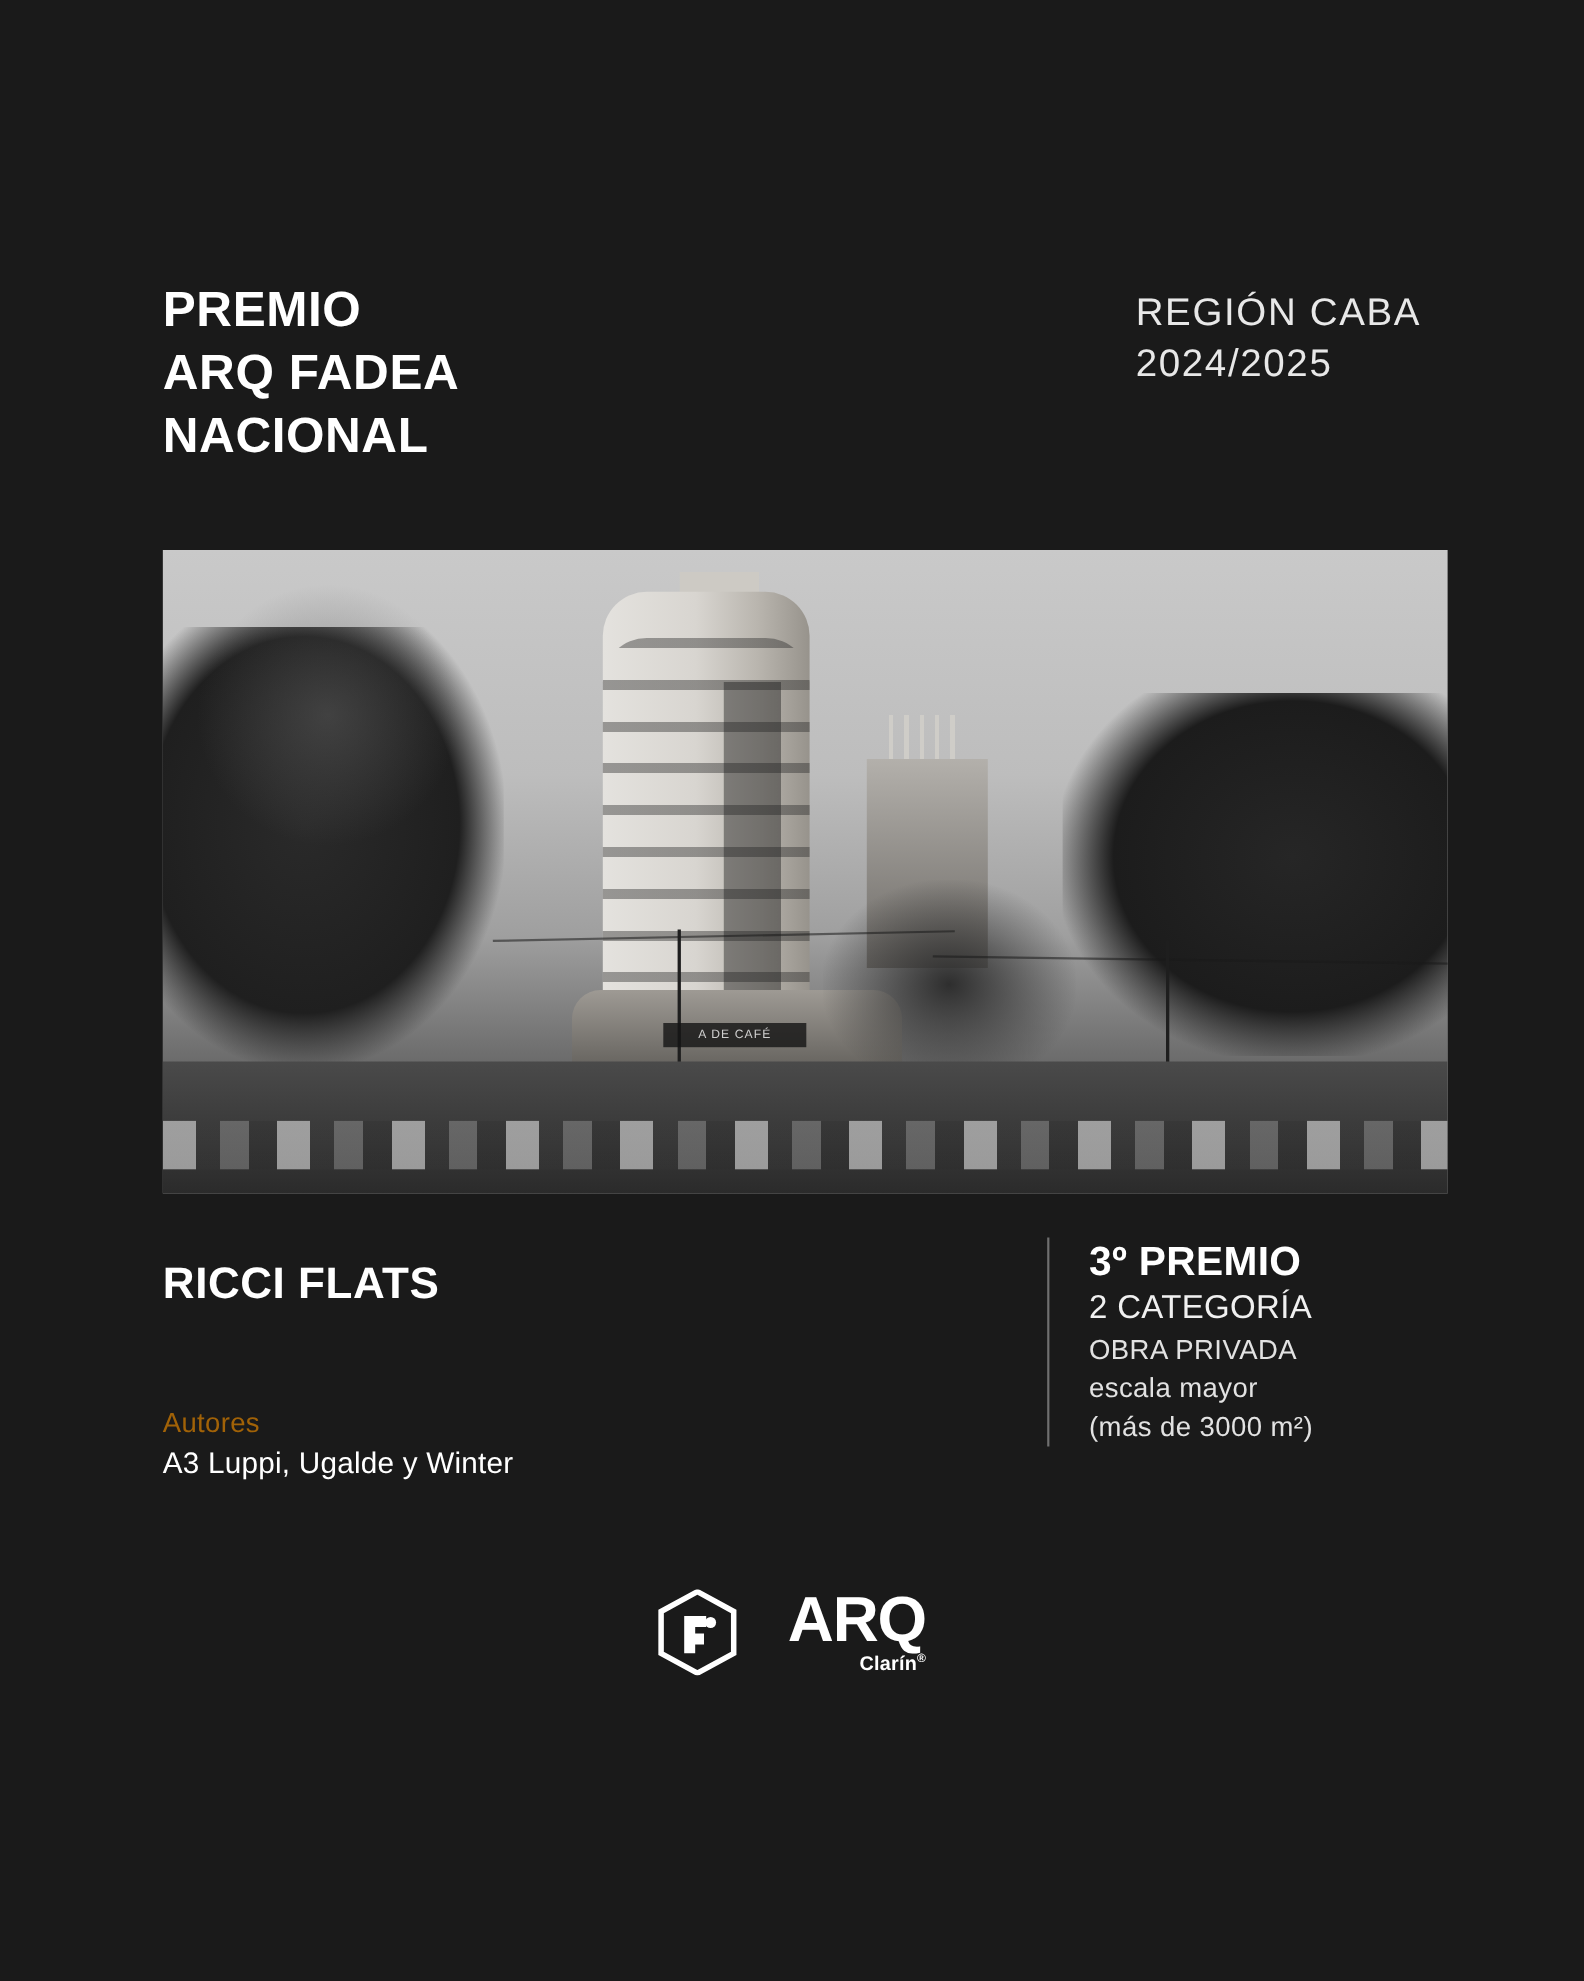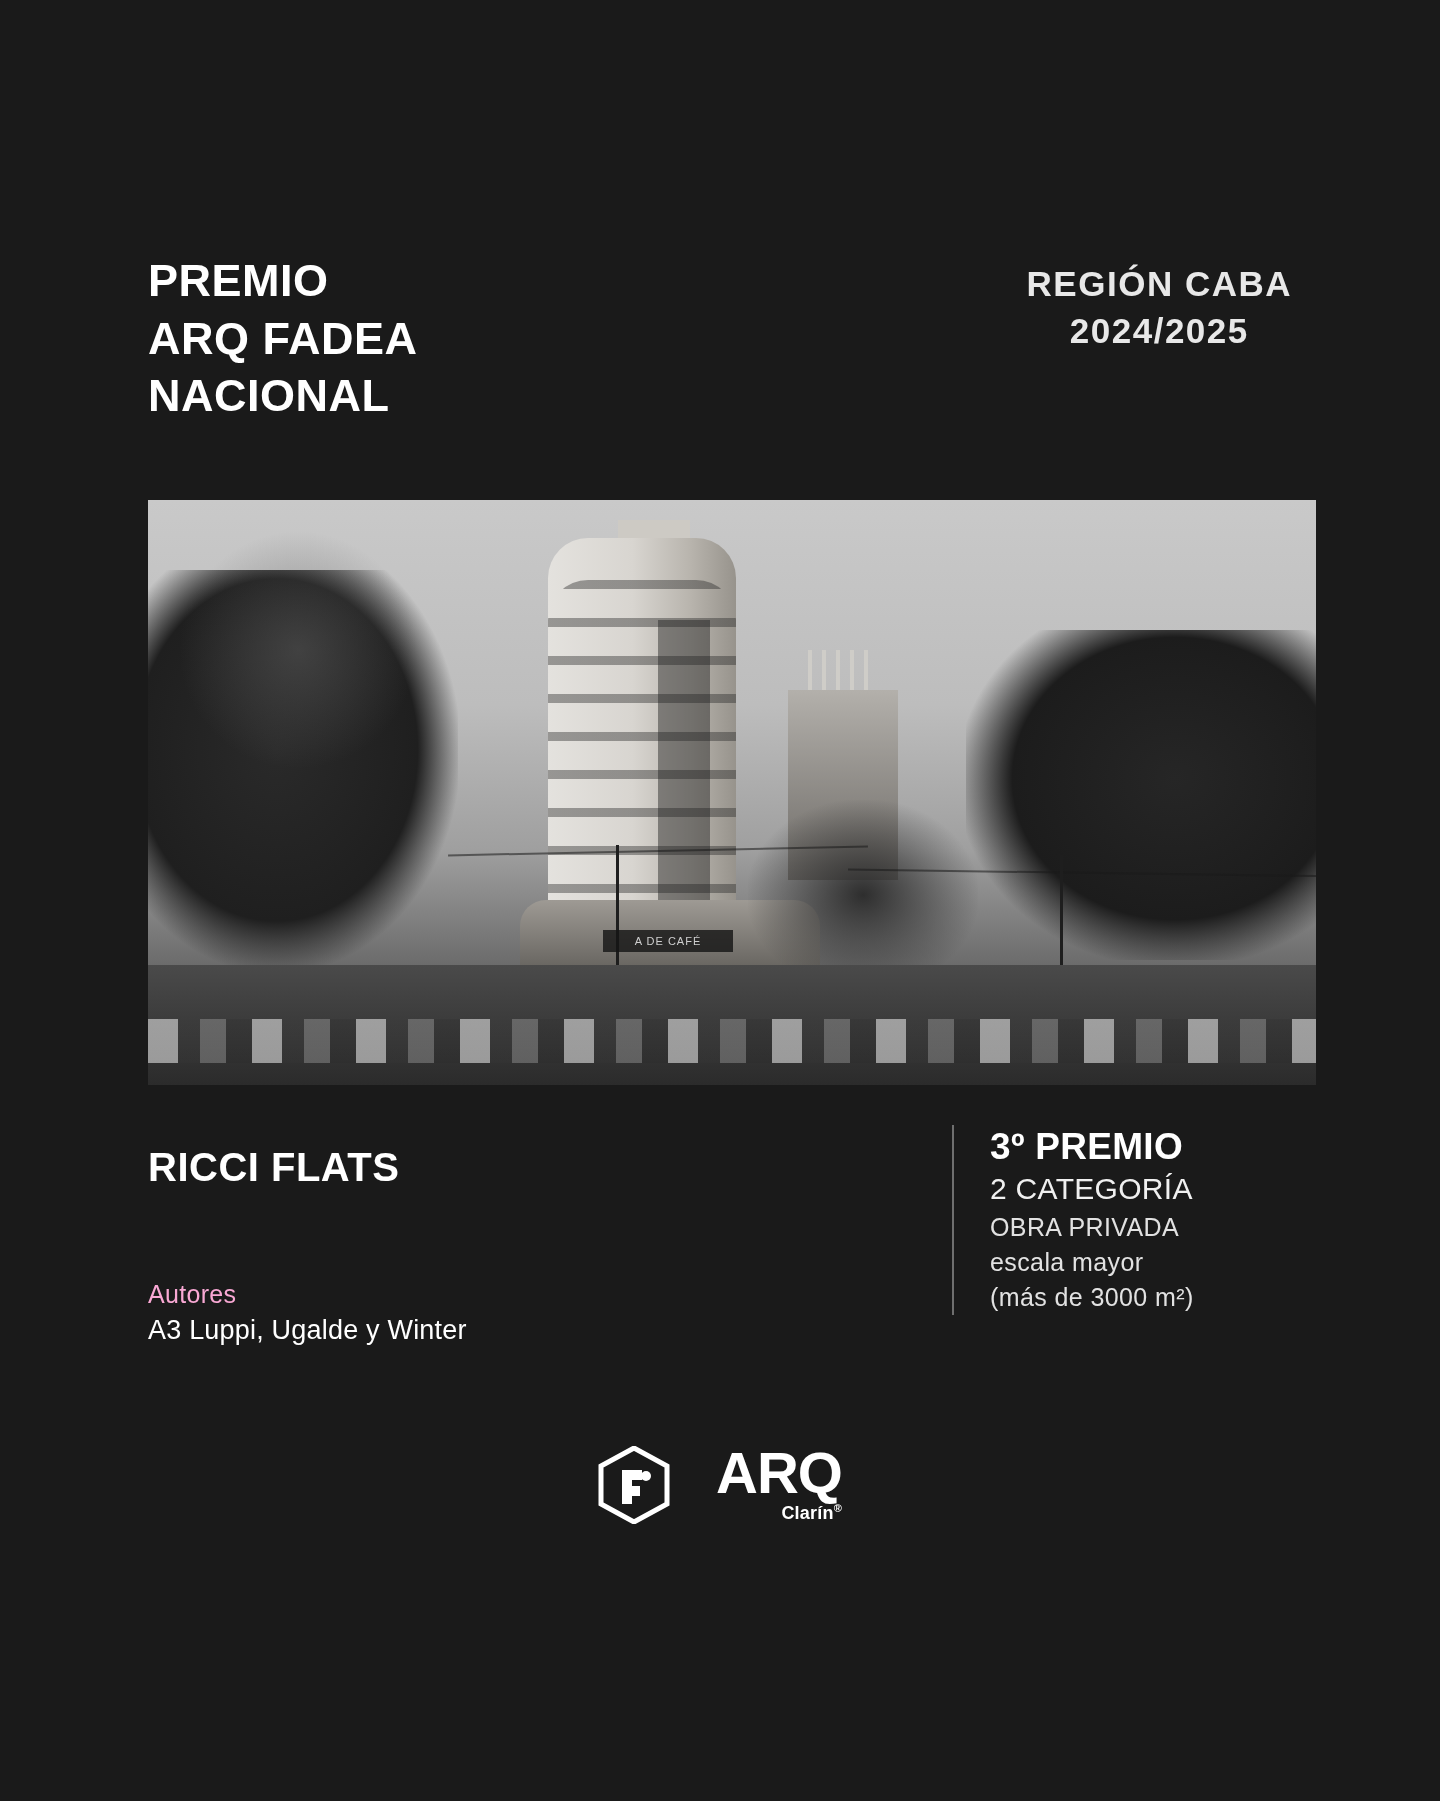--- a/index.html
+++ b/index.html
@@ -33,24 +33,24 @@
 
   .award-title {
     font-weight: bold;
     font-size: 45px;
     line-height: 1.28;
     letter-spacing: 0.5px;
     color: #ffffff;
   }
 
   .region-block {
-    text-align: center;
+    text-align: left;
     font-size: 35px;
     line-height: 1.35;
-    font-weight: 700;
+    font-weight: 400;
     letter-spacing: 1.5px;
     color: #e8e8e8;
     padding-top: 8px;
     margin-left: 24px;
   }
 
   
   .photo-wrap {
     position: absolute;
     top: 500px;
@@ -261,21 +261,21 @@
   
   .authors {
     position: absolute;
     top: 1278px;
     left: 148px;
   }
   .authors-label {
     font-size: 25px;
     font-weight: 300;
     letter-spacing: 0.3px;
-    color: #f9a8d4;
+    color: #a16207;
     line-height: 1.35;
   }
   .authors-names {
     font-size: 27px;
     font-weight: 400;
     letter-spacing: 0.2px;
     color: #ffffff;
     line-height: 1.35;
   }
 

